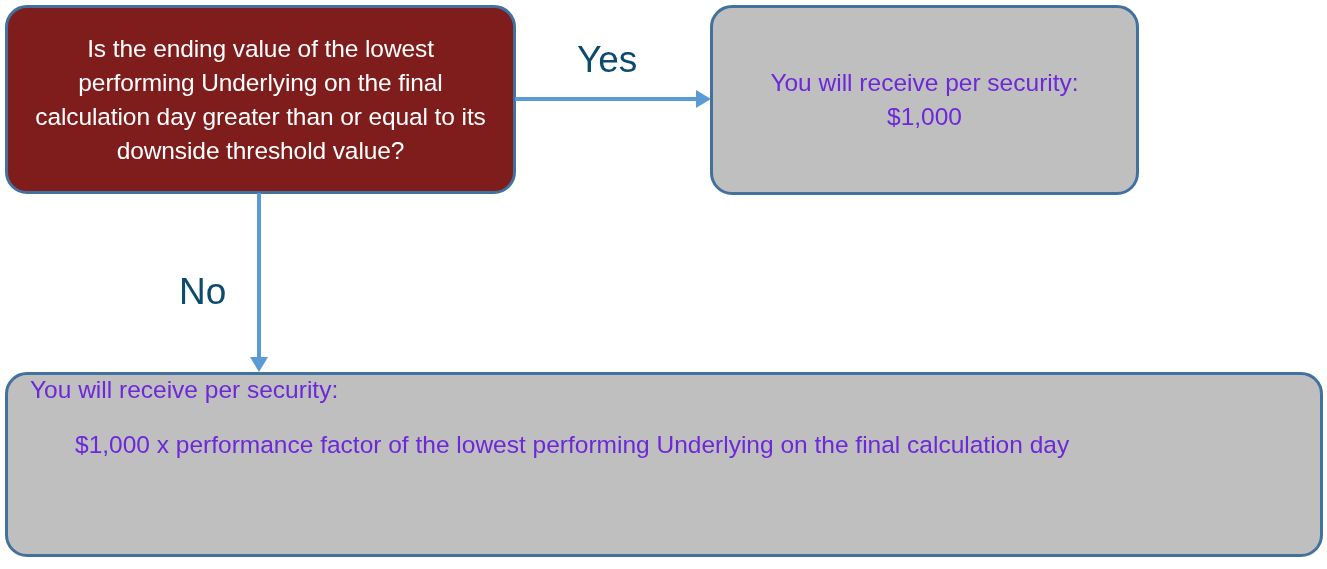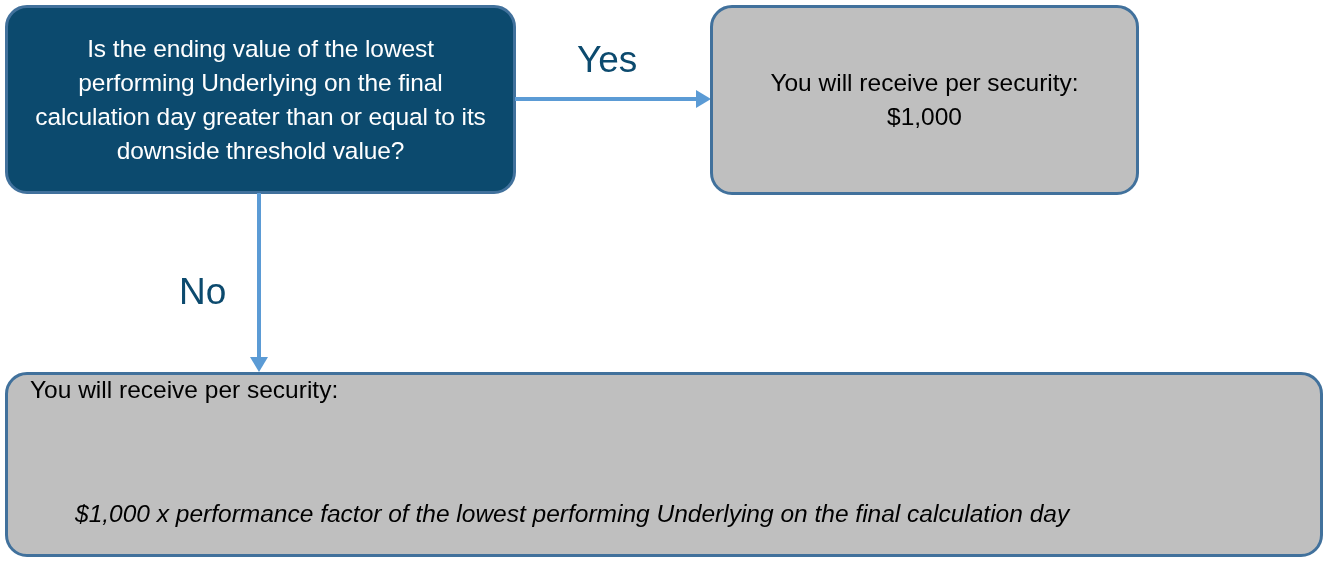--- a/index.html
+++ b/index.html
@@ -22,27 +22,27 @@
     position: absolute;
     box-sizing: border-box;
     border: 3px solid #41719C;
     border-radius: 22px;
     display: flex;
     flex-direction: column;
     justify-content: center;
   }
 
   .node.decision {
-    background: #0c4a6e;
+    background: #7f1d1d;
     color: #ffffff;
   }
 
   .node.outcome {
     background: #BFBFBF;
-    color: #000000;
+    color: #6d28d9;
   }
 
   
   #decision-node {
     left: 5px;
     top: 5px;
     width: 511px;
     height: 189px;
     align-items: center;
   }
@@ -68,34 +68,33 @@
     text-align: center;
     padding: 0 18px;
   }
 
   
   #outcome-no-node {
     left: 5px;
     top: 372px;
     width: 1318px;
     height: 185px;
-    justify-content: space-between;
+    justify-content: flex-start;
     padding: 0 22px;
   }
   #outcome-no-node .para {
     font-size: 24.5px;
     line-height: 30px;
     text-align: left;
     margin: 0;
   }
   #outcome-no-node .para.lead { margin-bottom: 25px; }
   #outcome-no-node .para.indent {
     padding-left: 45px;
     margin-bottom: 25px;
-    font-style: italic;
   }
 
   
   .arrow-h-line {
     position: absolute;
     background: #5B9BD5;
     height: 4px;
   }
   .arrow-v-line {
     position: absolute;

